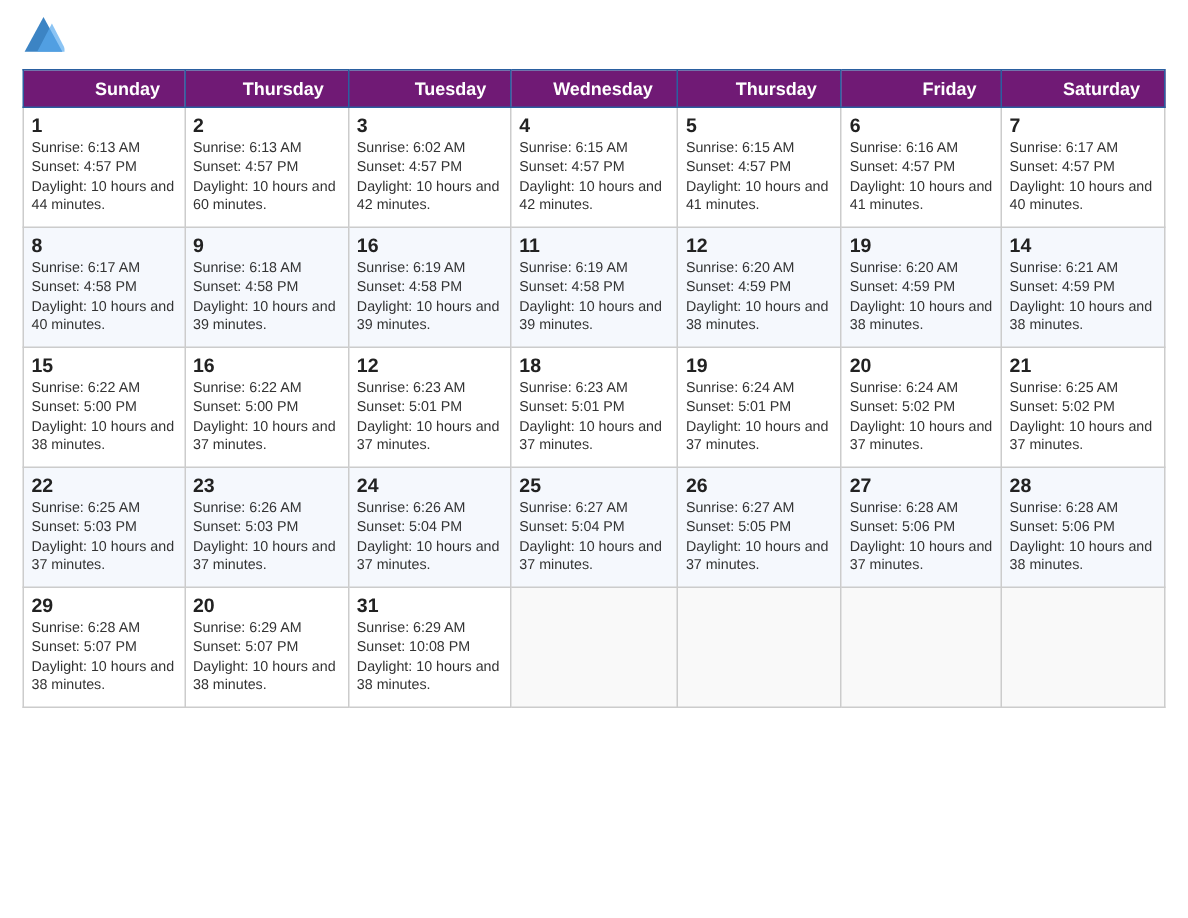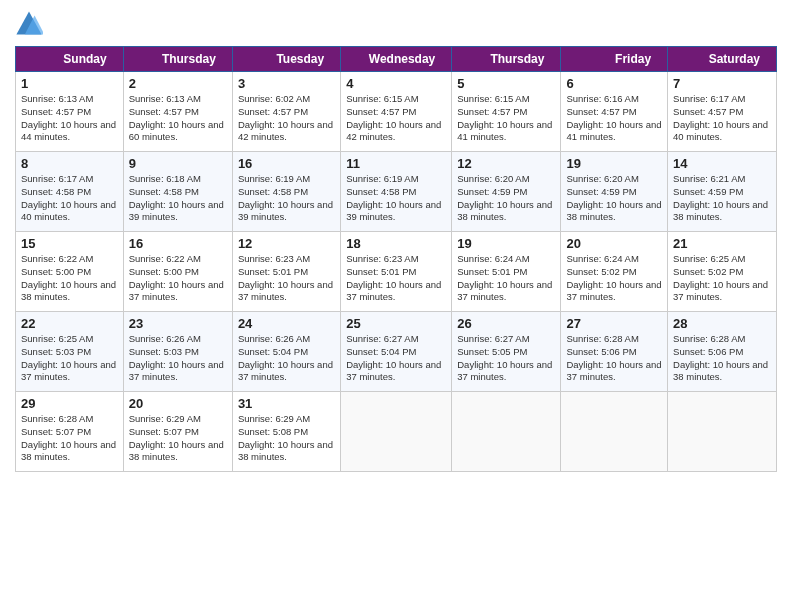--- a/index.html
+++ b/index.html
@@ -364,21 +364,21 @@
         <div class="day-info">
           <span>Sunrise: 6:29 AM</span><br>
           <span>Sunset: 5:07 PM</span><br>
           <span>Daylight: 10 hours and 38 minutes.</span>
         </div>
       </td>
           <td>
         <span class="day-number">31</span>
         <div class="day-info">
           <span>Sunrise: 6:29 AM</span><br>
-          <span>Sunset: 5:08 PM</span><br>
+          <span>Sunset: 10:08 PM</span><br>
           <span>Daylight: 10 hours and 38 minutes.</span>
         </div>
       </td>
           <td class="empty-cell"></td>
           <td class="empty-cell"></td>
           <td class="empty-cell"></td>
           <td class="empty-cell"></td>
         </tr>
       </tbody>
   </table>

